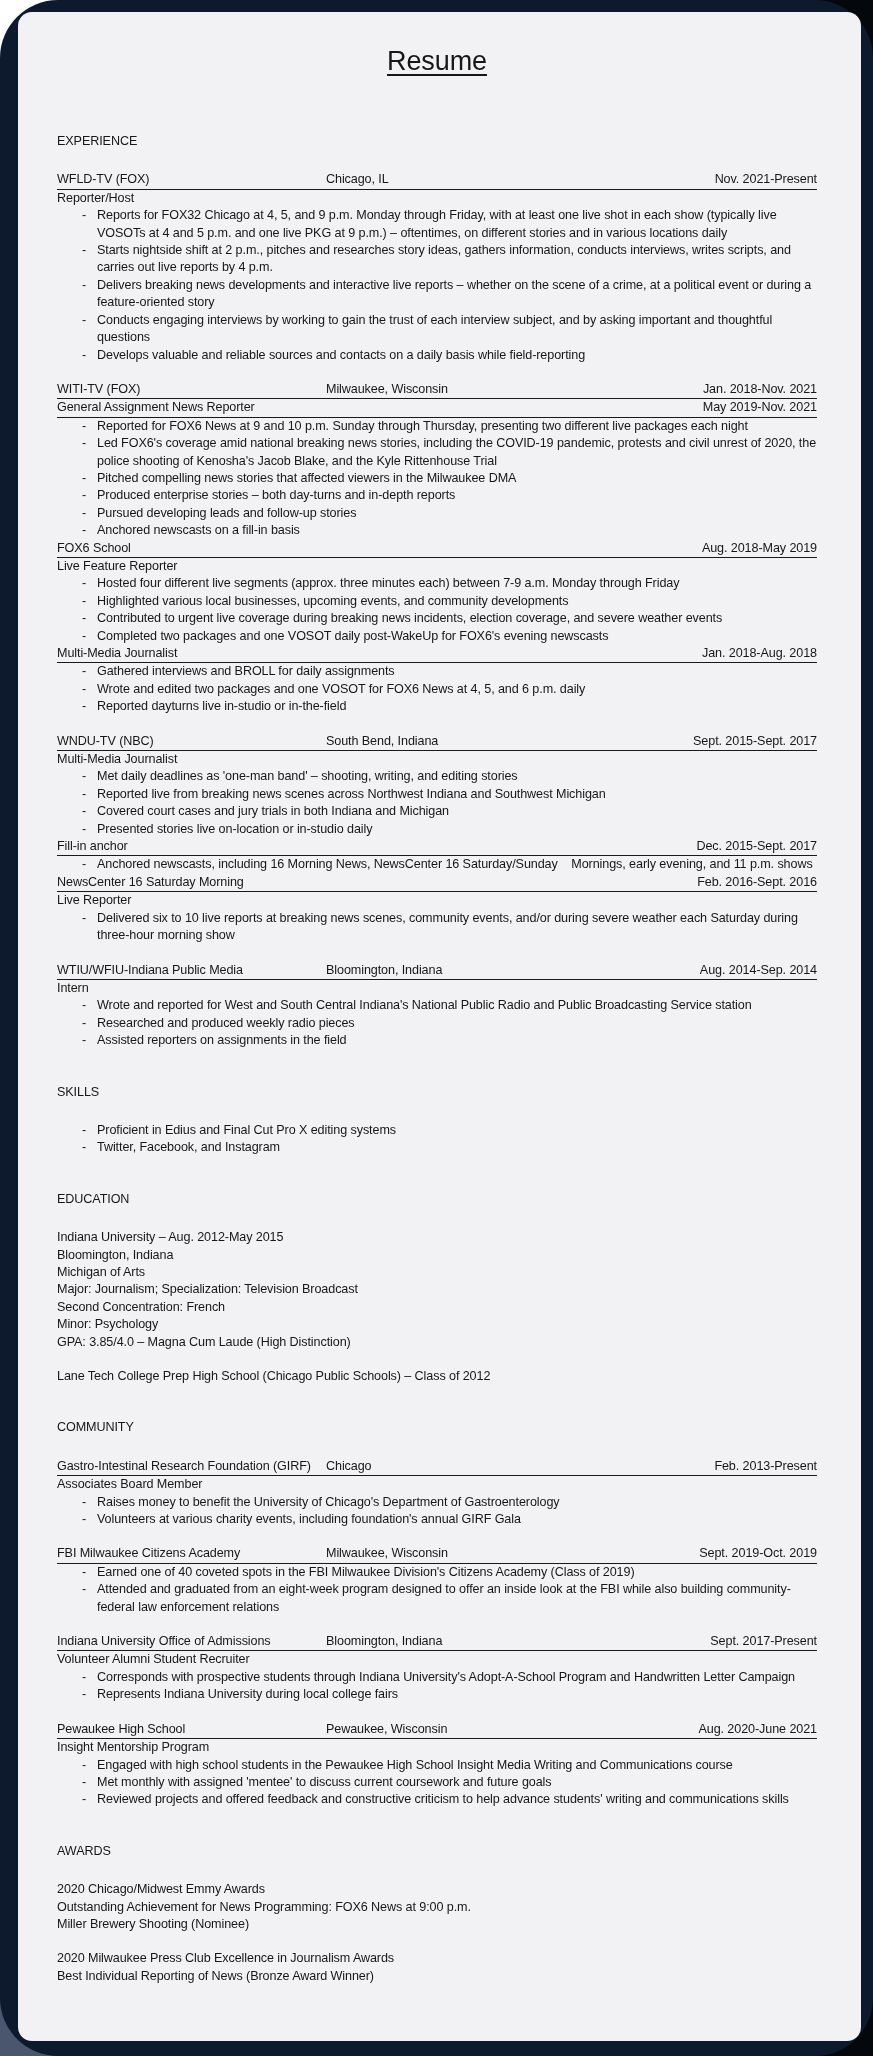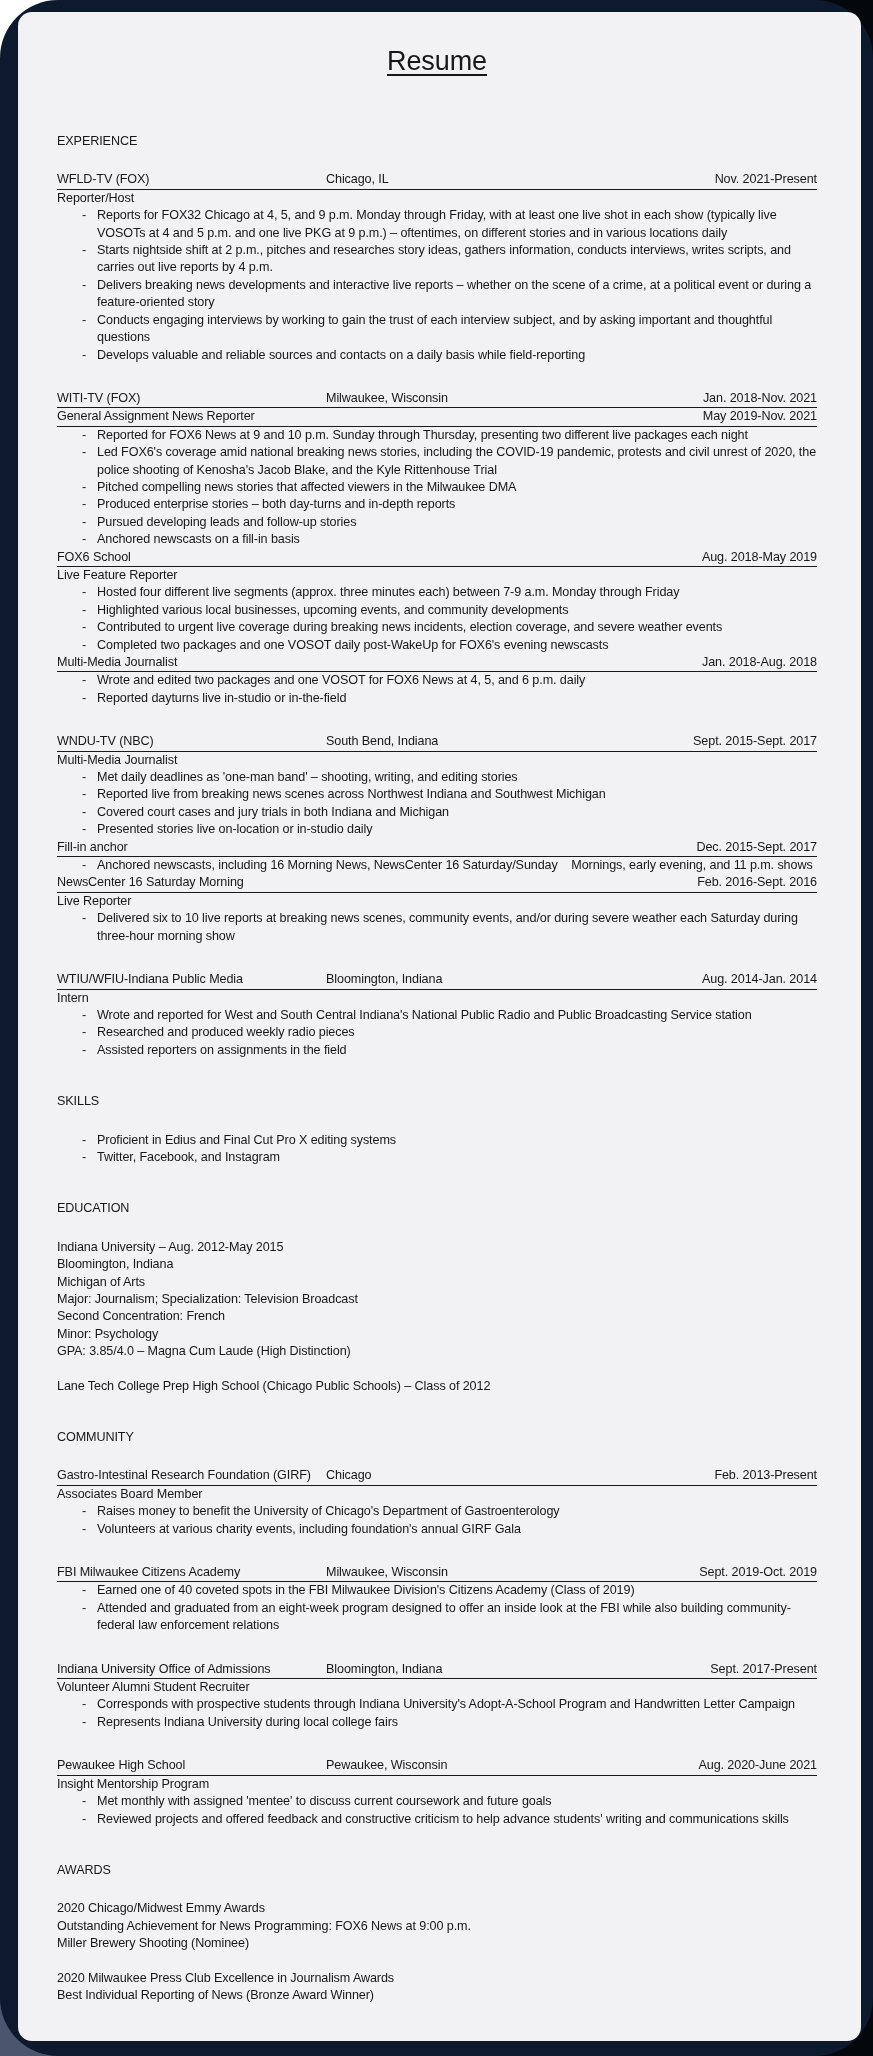--- a/index.html
+++ b/index.html
@@ -43,21 +43,21 @@
     line-height:1.15;
   }
   h1.title span{
     text-decoration:underline;
     text-underline-offset:4px;
     text-decoration-thickness:1.5px;
   }
   .section{margin-top:34px;}
   .section.first{margin-top:56px;}
   .heading{margin:0 0 21px 0;}
-  .entry + .entry{margin-top:26px;}
+  .entry + .entry{margin-top:17px;}
   .hrow{
     display:flex;
     align-items:baseline;
     border-bottom:1.8px solid #191919;
   }
   .hrow .company{min-width:269px;white-space:nowrap;}
   .hrow .rtitle{flex:1;white-space:nowrap;}
   .hrow .location{flex:1;white-space:nowrap;}
   .hrow .dates{margin-left:auto;white-space:nowrap;padding-left:10px;}
   .role{white-space:nowrap;}
@@ -120,20 +120,21 @@
           </div>
           <div class="role">Live Feature Reporter</div>
           <div class="bullet">Hosted four different live segments (approx. three minutes each) between 7-9 a.m. Monday through Friday</div>
           <div class="bullet">Highlighted various local businesses, upcoming events, and community developments</div>
           <div class="bullet">Contributed to urgent live coverage during breaking news incidents, election coverage, and severe weather events</div>
           <div class="bullet">Completed two packages and one VOSOT daily post-WakeUp for FOX6's evening newscasts</div>
           <div class="hrow">
             <span class="rtitle">Multi-Media Journalist</span>
             <span class="dates">Jan. 2018-Aug. 2018</span>
           </div>
+          <div class="bullet">Gathered interviews and BROLL for daily assignments</div>
           <div class="bullet">Wrote and edited two packages and one VOSOT for FOX6 News at 4, 5, and 6 p.m. daily</div>
           <div class="bullet">Reported dayturns live in-studio or in-the-field</div>
         </div>
         <div class="entry">
           <div class="hrow">
             <span class="company">WNDU-TV (NBC)</span>
             <span class="location">South Bend, Indiana</span>
             <span class="dates">Sept. 2015-Sept. 2017</span>
           </div>
           <div class="role">Multi-Media Journalist</div>
@@ -150,21 +151,21 @@
             <span class="rtitle">NewsCenter 16 Saturday Morning</span>
             <span class="dates">Feb. 2016-Sept. 2016</span>
           </div>
           <div class="role">Live Reporter</div>
           <div class="bullet">Delivered six to 10 live reports at breaking news scenes, community events, and/or during severe weather each Saturday during three-hour morning show</div>
         </div>
         <div class="entry">
           <div class="hrow">
             <span class="company">WTIU/WFIU-Indiana Public Media</span>
             <span class="location">Bloomington, Indiana</span>
-            <span class="dates">Aug. 2014-Jan. 2014</span>
+            <span class="dates">Aug. 2014-Sep. 2014</span>
           </div>
           <div class="role">Intern</div>
           <div class="bullet">Wrote and reported for West and South Central Indiana's National Public Radio and Public Broadcasting Service station</div>
           <div class="bullet">Researched and produced weekly radio pieces</div>
           <div class="bullet">Assisted reporters on assignments in the field</div>
         </div>
       </section>
       <section class="section">
         <div class="heading">SKILLS</div>
         <div class="bullets">
@@ -218,20 +219,21 @@
           <div class="bullet">Corresponds with prospective students through Indiana University's Adopt-A-School Program and Handwritten Letter Campaign</div>
           <div class="bullet">Represents Indiana University during local college fairs</div>
         </div>
         <div class="entry">
           <div class="hrow">
             <span class="company">Pewaukee High School</span>
             <span class="location">Pewaukee, Wisconsin</span>
             <span class="dates">Aug. 2020-June 2021</span>
           </div>
           <div class="role">Insight Mentorship Program</div>
+          <div class="bullet">Engaged with high school students in the Pewaukee High School Insight Media Writing and Communications course</div>
           <div class="bullet">Met monthly with assigned 'mentee' to discuss current coursework and future goals</div>
           <div class="bullet">Reviewed projects and offered feedback and constructive criticism to help advance students' writing and communications skills</div>
         </div>
       </section>
       <section class="section">
         <div class="heading">AWARDS</div>
         <div class="paragraph">
           <div class="pline">2020 Chicago/Midwest Emmy Awards</div>
           <div class="pline">Outstanding Achievement for News Programming: FOX6 News at 9:00 p.m.</div>
           <div class="pline">Miller Brewery Shooting (Nominee)</div>

